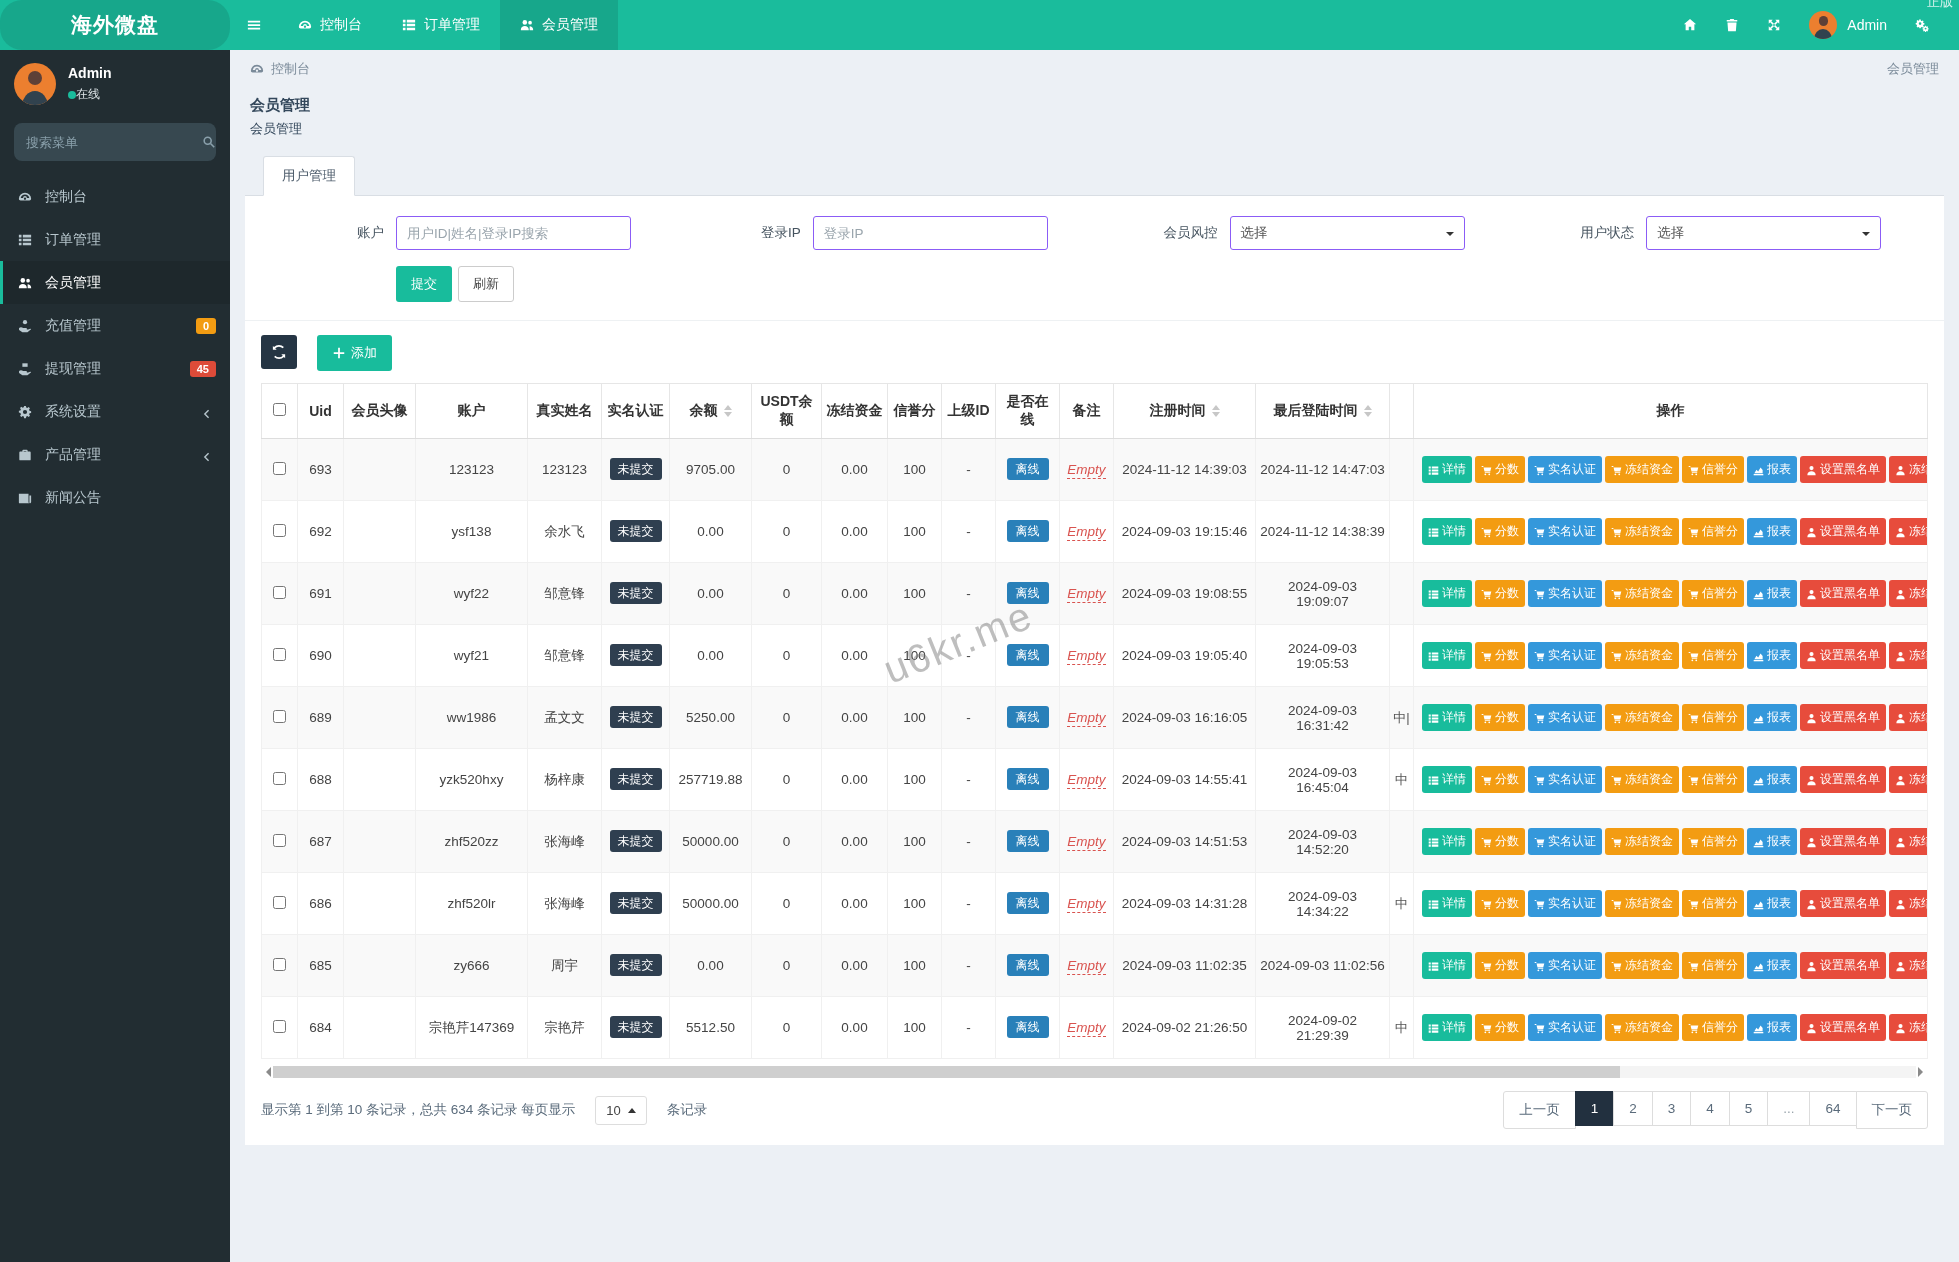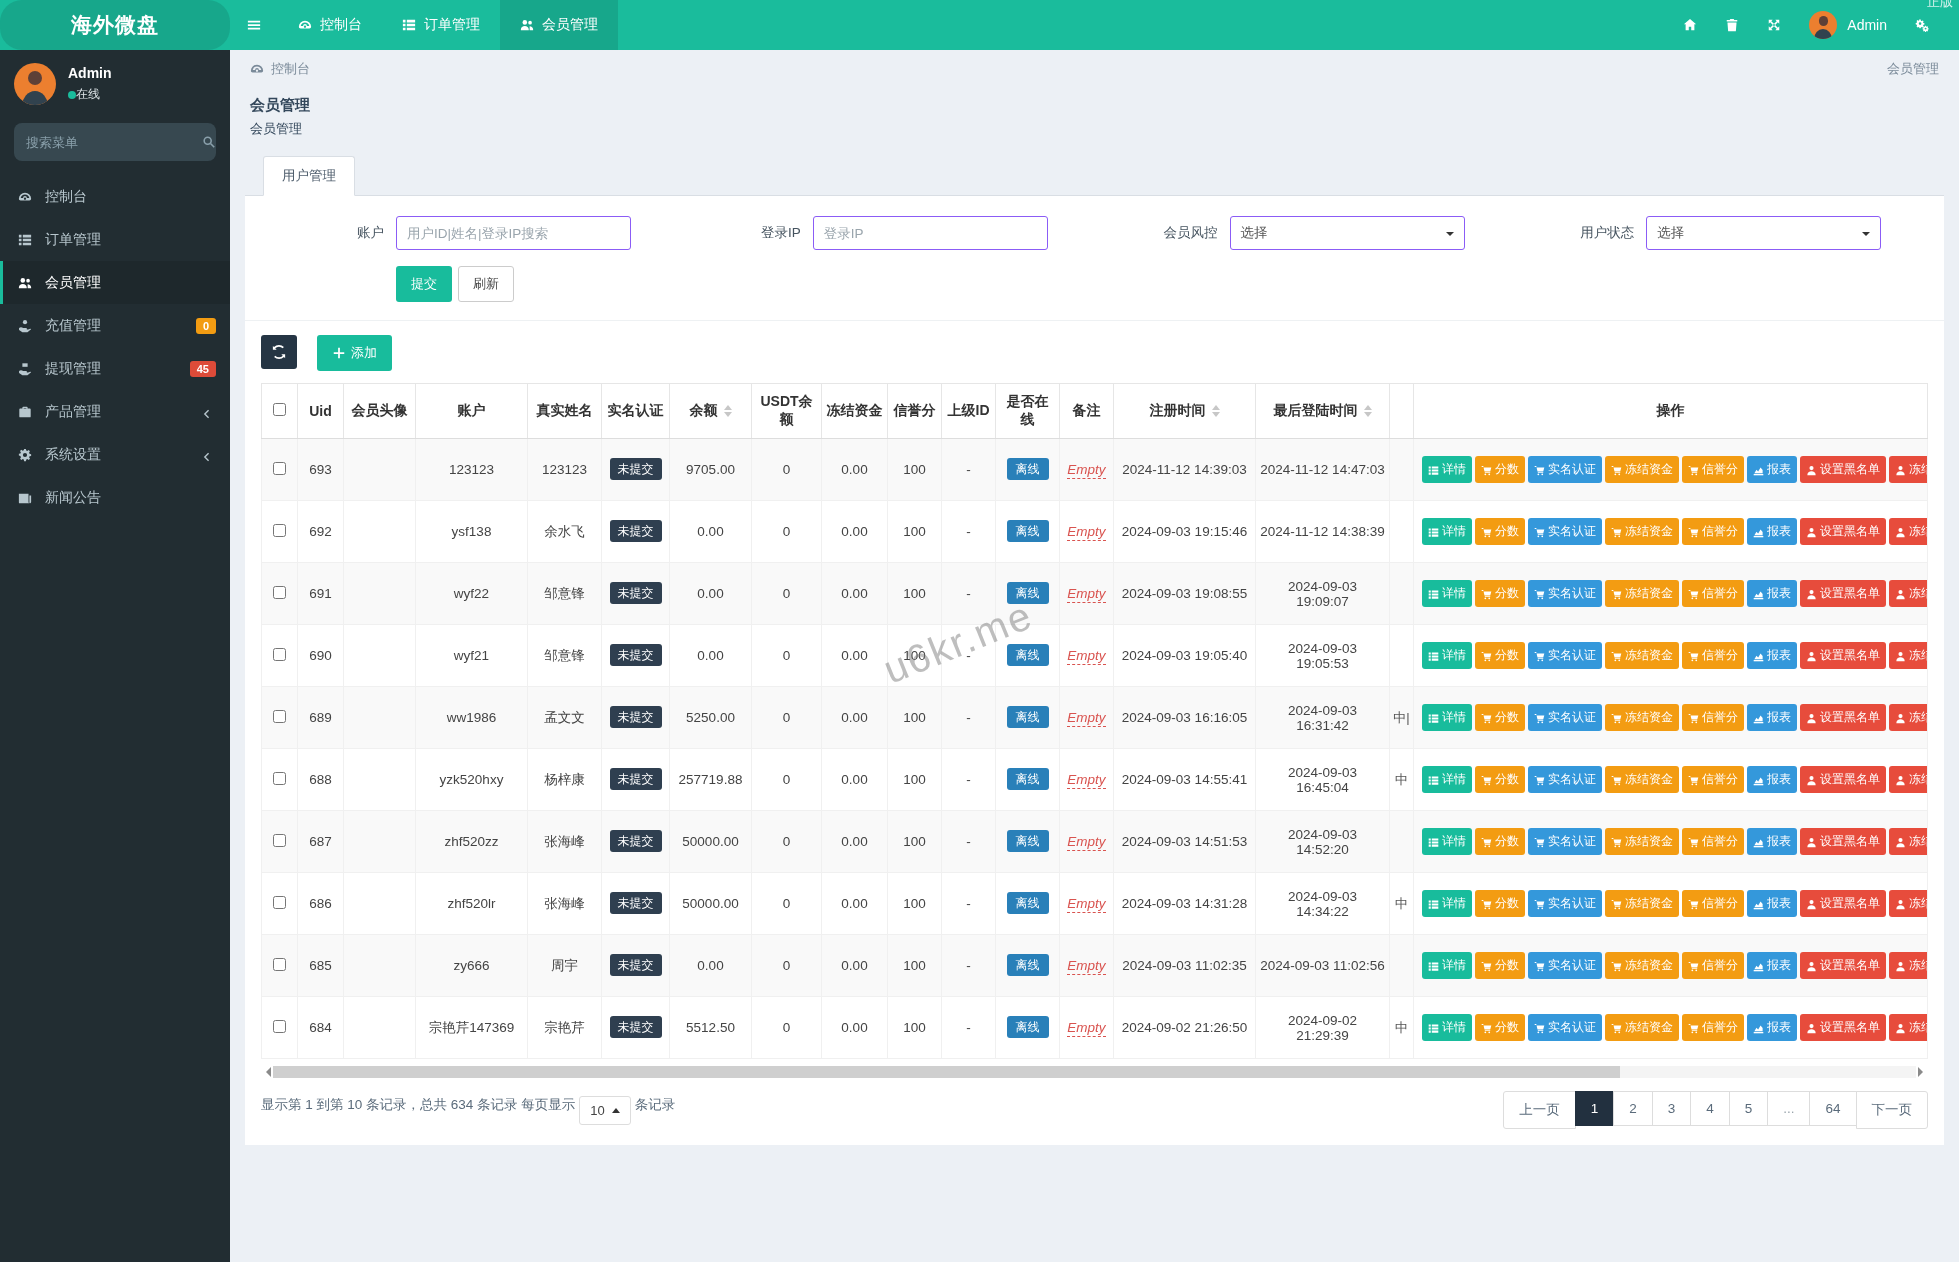--- a/index.html
+++ b/index.html
@@ -99,21 +99,21 @@
   .op-green { background:#18bc9c; } .op-orange { background:#f39c12; } .op-blue { background:#3498db; } .op-red { background:#e74c3c; }
 
   
   .hscroll { display:flex; align-items:center; height:14px; margin-top:6px; }
   .hs-arrow { width:0; height:0; border:5px solid transparent; cursor:pointer; }
   .hs-left { border-right-color:#8a8a8a; margin-right:2px; }
   .hs-right { border-left-color:#8a8a8a; margin-left:2px; }
   .hs-track { flex:1; height:12px; background:#f4f4f4; position:relative; }
   .hs-thumb { position:absolute; left:0; top:0; height:12px; width:82%; background:#cfcfcf; cursor:grab; }
   .table-footer { display:flex; justify-content:space-between; align-items:center; margin-top:12px; }
-  .footer-left { font-size:13.5px; color:#5a6b7b; display:flex; align-items:flex-start; gap:4px; }
+  .footer-left { font-size:13.5px; color:#5a6b7b; display:flex; align-items:center; gap:20px; }
   .pp-select { border:1px solid #ddd; background:#fff; border-radius:3px; padding:6px 10px; font-size:13px; color:#444; display:inline-flex; align-items:center; gap:7px; cursor:pointer; }
   .caret-up { width:0; height:0; border:4px solid transparent; border-bottom:5px solid #333; margin-bottom:3px; }
   .pagination { display:flex; list-style:none; }
   .pagination li a { display:block; padding:9px 15px; border:1px solid #ddd; margin-left:-1px; background:#fff; color:#5a6b7b; font-size:13.5px; text-decoration:none; cursor:pointer; }
   .pagination li:first-child a { border-radius:3px 0 0 3px; }
   .pagination li:last-child a { border-radius:0 3px 3px 0; }
   .pagination li.active a { background:#22303f; border-color:#22303f; color:#fff; }
   .pagination li.disabled a { color:#9aa5ad; cursor:default; }
 
   .watermark { position:absolute; left:880px; top:620px; font-size:40px; color:rgba(125,125,125,.5); transform:rotate(-22deg); letter-spacing:2px; z-index:5; pointer-events:none; }
@@ -228,32 +228,32 @@
       <div class="menu-item">
         <span class="ic"><svg viewBox="0 0 16 16">
             <path fill="currentColor" d="M5 1.5h6v4H5z"></path>
             <path fill="currentColor" d="M1.2 10.2c1.8-1.4 3.2-.9 4.6 0h3.4a1 1 0 0 1 0 2H6.4l4.6-.1c1 0 2.3-1.4 3.3-.9l.7.6-4.2 3.2H5L1.2 12.6z"></path>
           </svg></span>
         <span>提现管理</span>
         <span class="mi-badge" style="background: rgb(221, 75, 57);">45</span>
       </div>
       <div class="menu-item">
         <span class="ic"><svg viewBox="0 0 16 16">
-            <path fill="currentColor" d="M6 2h4a1 1 0 0 1 1 1v1h2.5a1 1 0 0 1 1 1v8a1 1 0 0 1-1 1h-11a1 1 0 0 1-1-1V5a1 1 0 0 1 1-1H5V3a1 1 0 0 1 1-1zm.5 2h3V3.4h-3z"></path>
-          </svg></span>
-        <span>产品管理</span>
+            <path fill="currentColor" d="M9 1l.4 1.8a5.3 5.3 0 0 1 1.2.5l1.6-1 1.4 1.5-1 1.5c.3.4.4.8.5 1.2L15 7v2l-1.8.4a5.3 5.3 0 0 1-.5 1.2l1 1.6-1.5 1.4-1.5-1a5.3 5.3 0 0 1-1.2.5L9 15H7l-.4-1.8a5.3 5.3 0 0 1-1.2-.5l-1.6 1-1.4-1.5 1-1.5A5.3 5.3 0 0 1 2.8 9L1 8.6v-2l1.8-.4c.1-.5.3-.9.5-1.2l-1-1.6 1.5-1.4 1.5 1c.4-.2.8-.4 1.2-.5L7 1zm-1 4.6A2.4 2.4 0 1 0 8 10.4 2.4 2.4 0 0 0 8 5.6z"></path>
+          </svg></span>
+        <span>系统设置</span>
         <span class="ic mi-chevron"><svg viewBox="0 0 16 16">
             <path fill="none" stroke="currentColor" stroke-width="2.2" d="M10.5 2L4.5 8l6 6"></path>
           </svg></span>
       </div>
       <div class="menu-item">
         <span class="ic"><svg viewBox="0 0 16 16">
-            <path fill="currentColor" d="M9 1l.4 1.8a5.3 5.3 0 0 1 1.2.5l1.6-1 1.4 1.5-1 1.5c.3.4.4.8.5 1.2L15 7v2l-1.8.4a5.3 5.3 0 0 1-.5 1.2l1 1.6-1.5 1.4-1.5-1a5.3 5.3 0 0 1-1.2.5L9 15H7l-.4-1.8a5.3 5.3 0 0 1-1.2-.5l-1.6 1-1.4-1.5 1-1.5A5.3 5.3 0 0 1 2.8 9L1 8.6v-2l1.8-.4c.1-.5.3-.9.5-1.2l-1-1.6 1.5-1.4 1.5 1c.4-.2.8-.4 1.2-.5L7 1zm-1 4.6A2.4 2.4 0 1 0 8 10.4 2.4 2.4 0 0 0 8 5.6z"></path>
-          </svg></span>
-        <span>系统设置</span>
+            <path fill="currentColor" d="M6 2h4a1 1 0 0 1 1 1v1h2.5a1 1 0 0 1 1 1v8a1 1 0 0 1-1 1h-11a1 1 0 0 1-1-1V5a1 1 0 0 1 1-1H5V3a1 1 0 0 1 1-1zm.5 2h3V3.4h-3z"></path>
+          </svg></span>
+        <span>产品管理</span>
         <span class="ic mi-chevron"><svg viewBox="0 0 16 16">
             <path fill="none" stroke="currentColor" stroke-width="2.2" d="M10.5 2L4.5 8l6 6"></path>
           </svg></span>
       </div>
       <div class="menu-item">
         <span class="ic"><svg viewBox="0 0 16 16">
             <path fill="currentColor" d="M1 3h11v9.5c0 .8.7 1.5 1.5 1.5H2a1 1 0 0 1-1-1zm12 2h2v7.5a1.4 1.4 0 0 1-2 1.3zM3 5h7v2.4H3zm0 3.6h7v1H3zm0 2h7v1H3z"></path>
           </svg></span>
         <span>新闻公告</span>
       </div>

